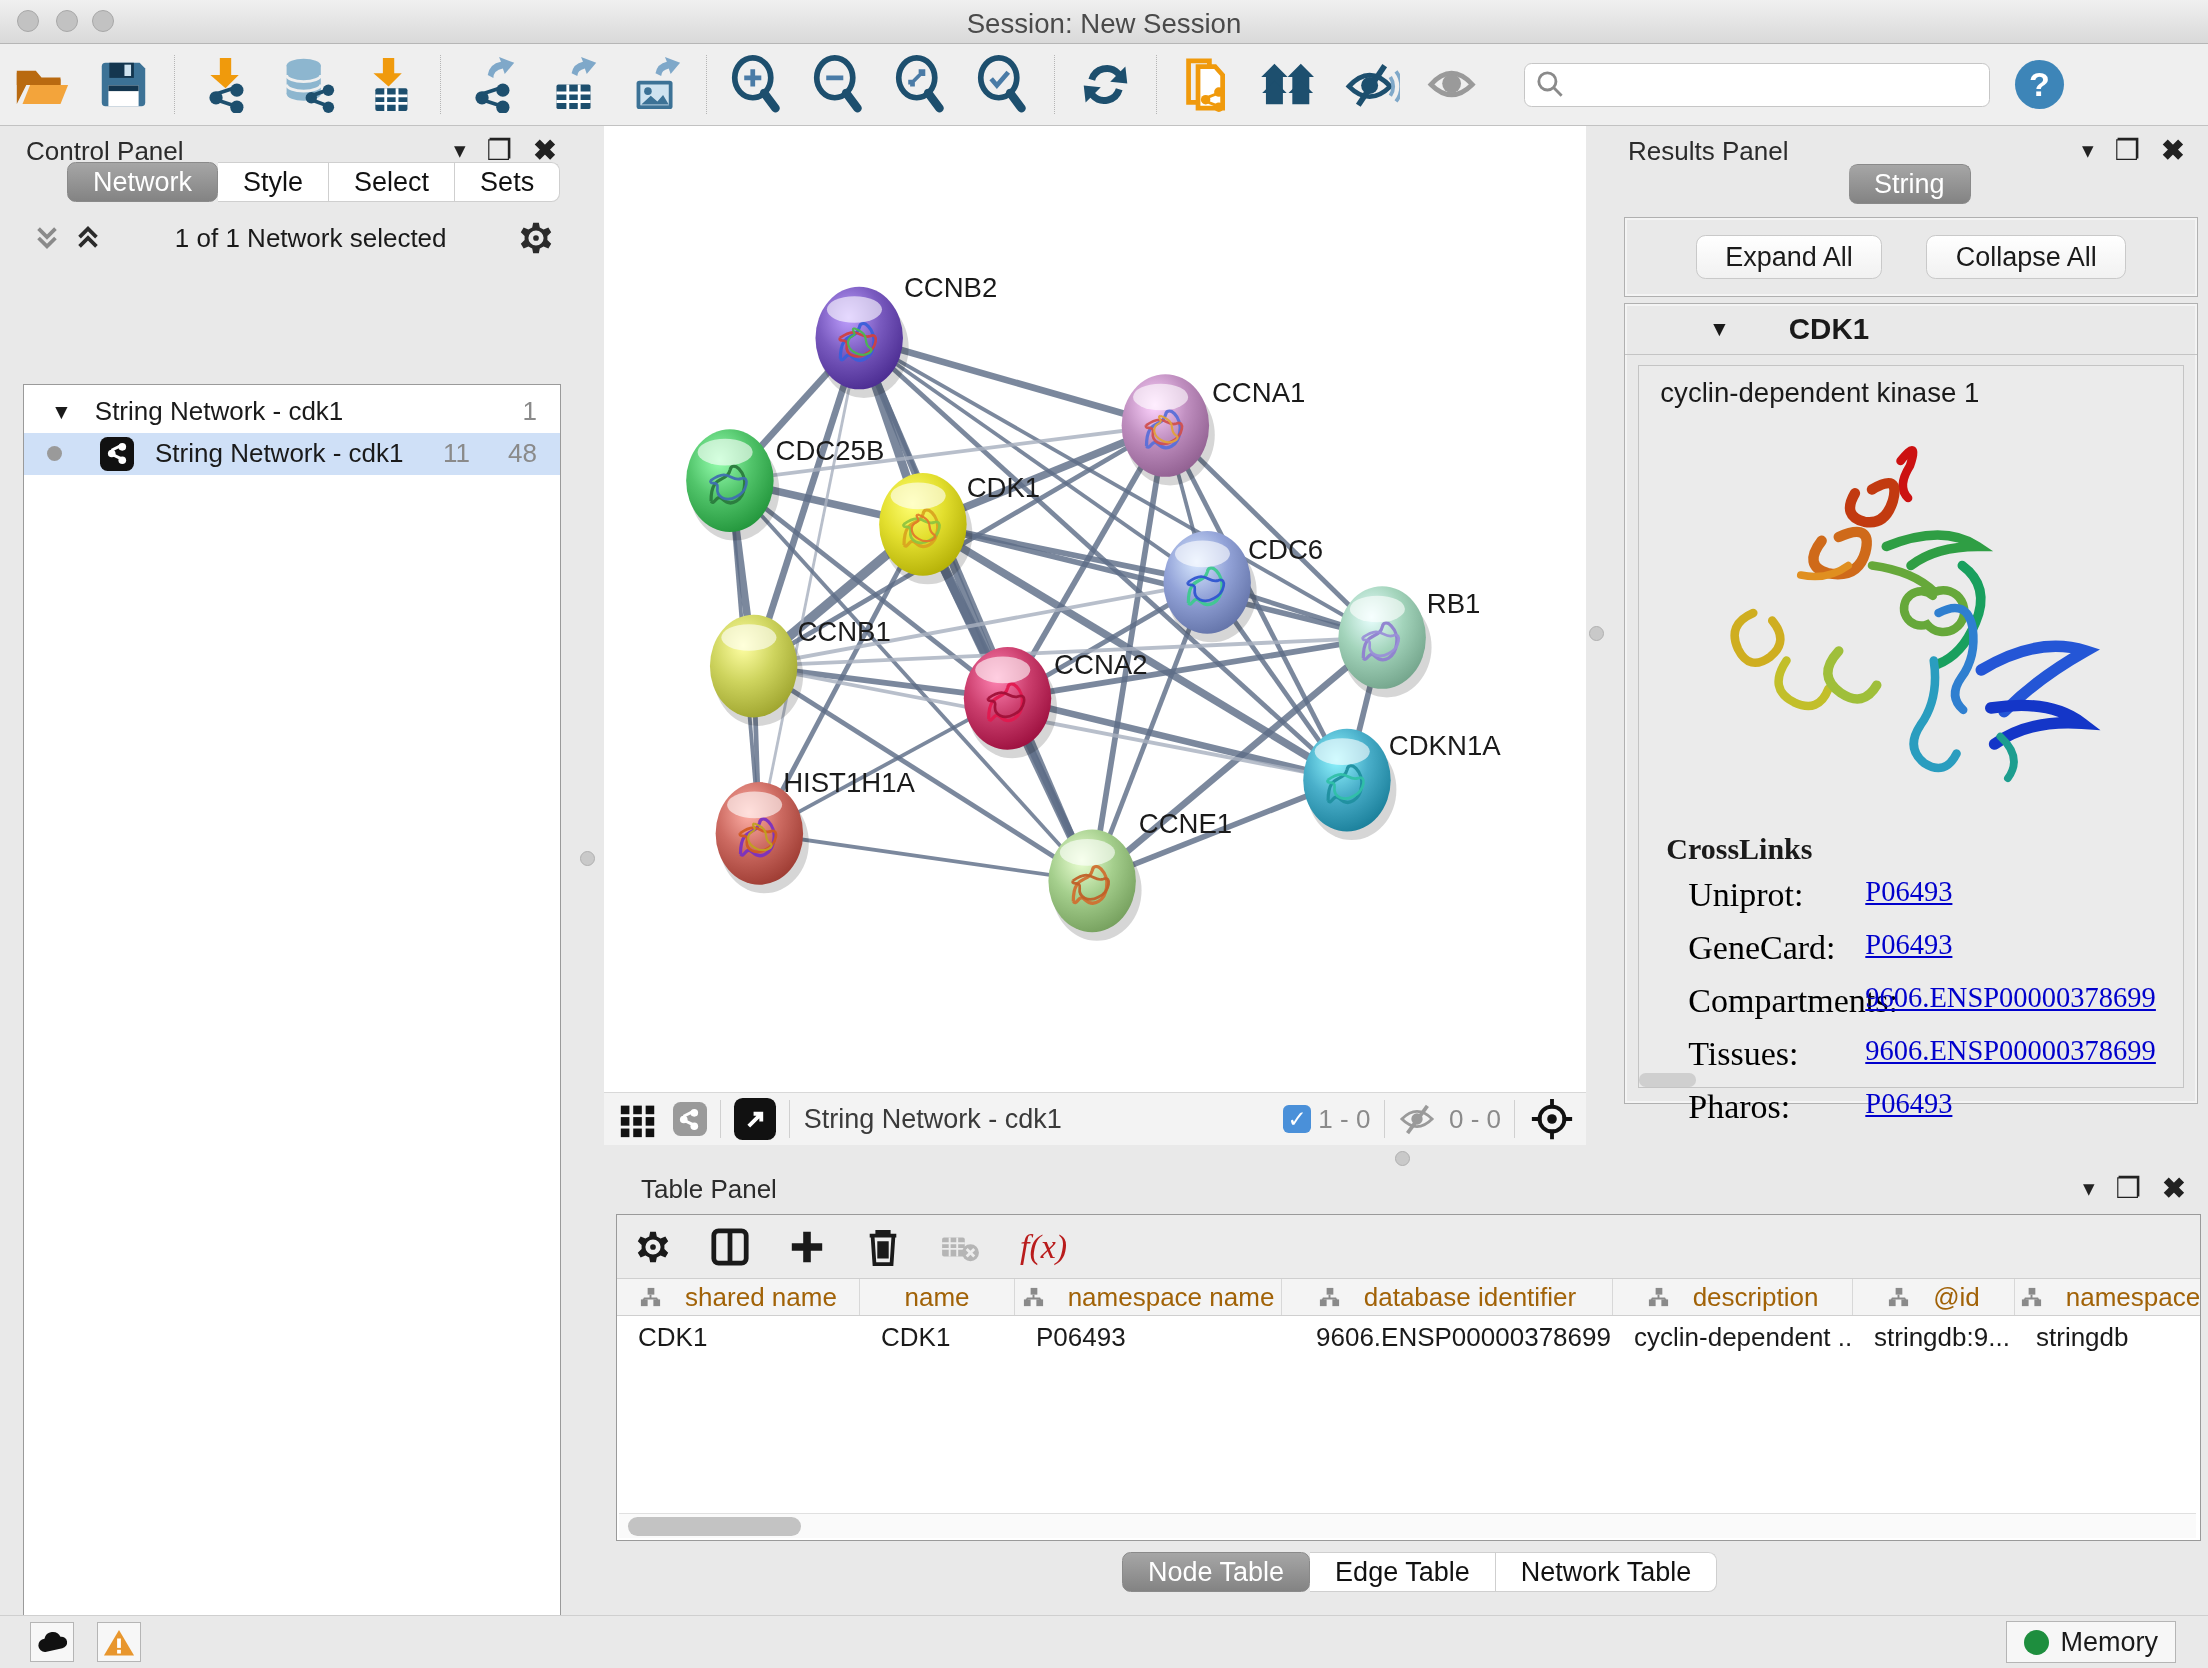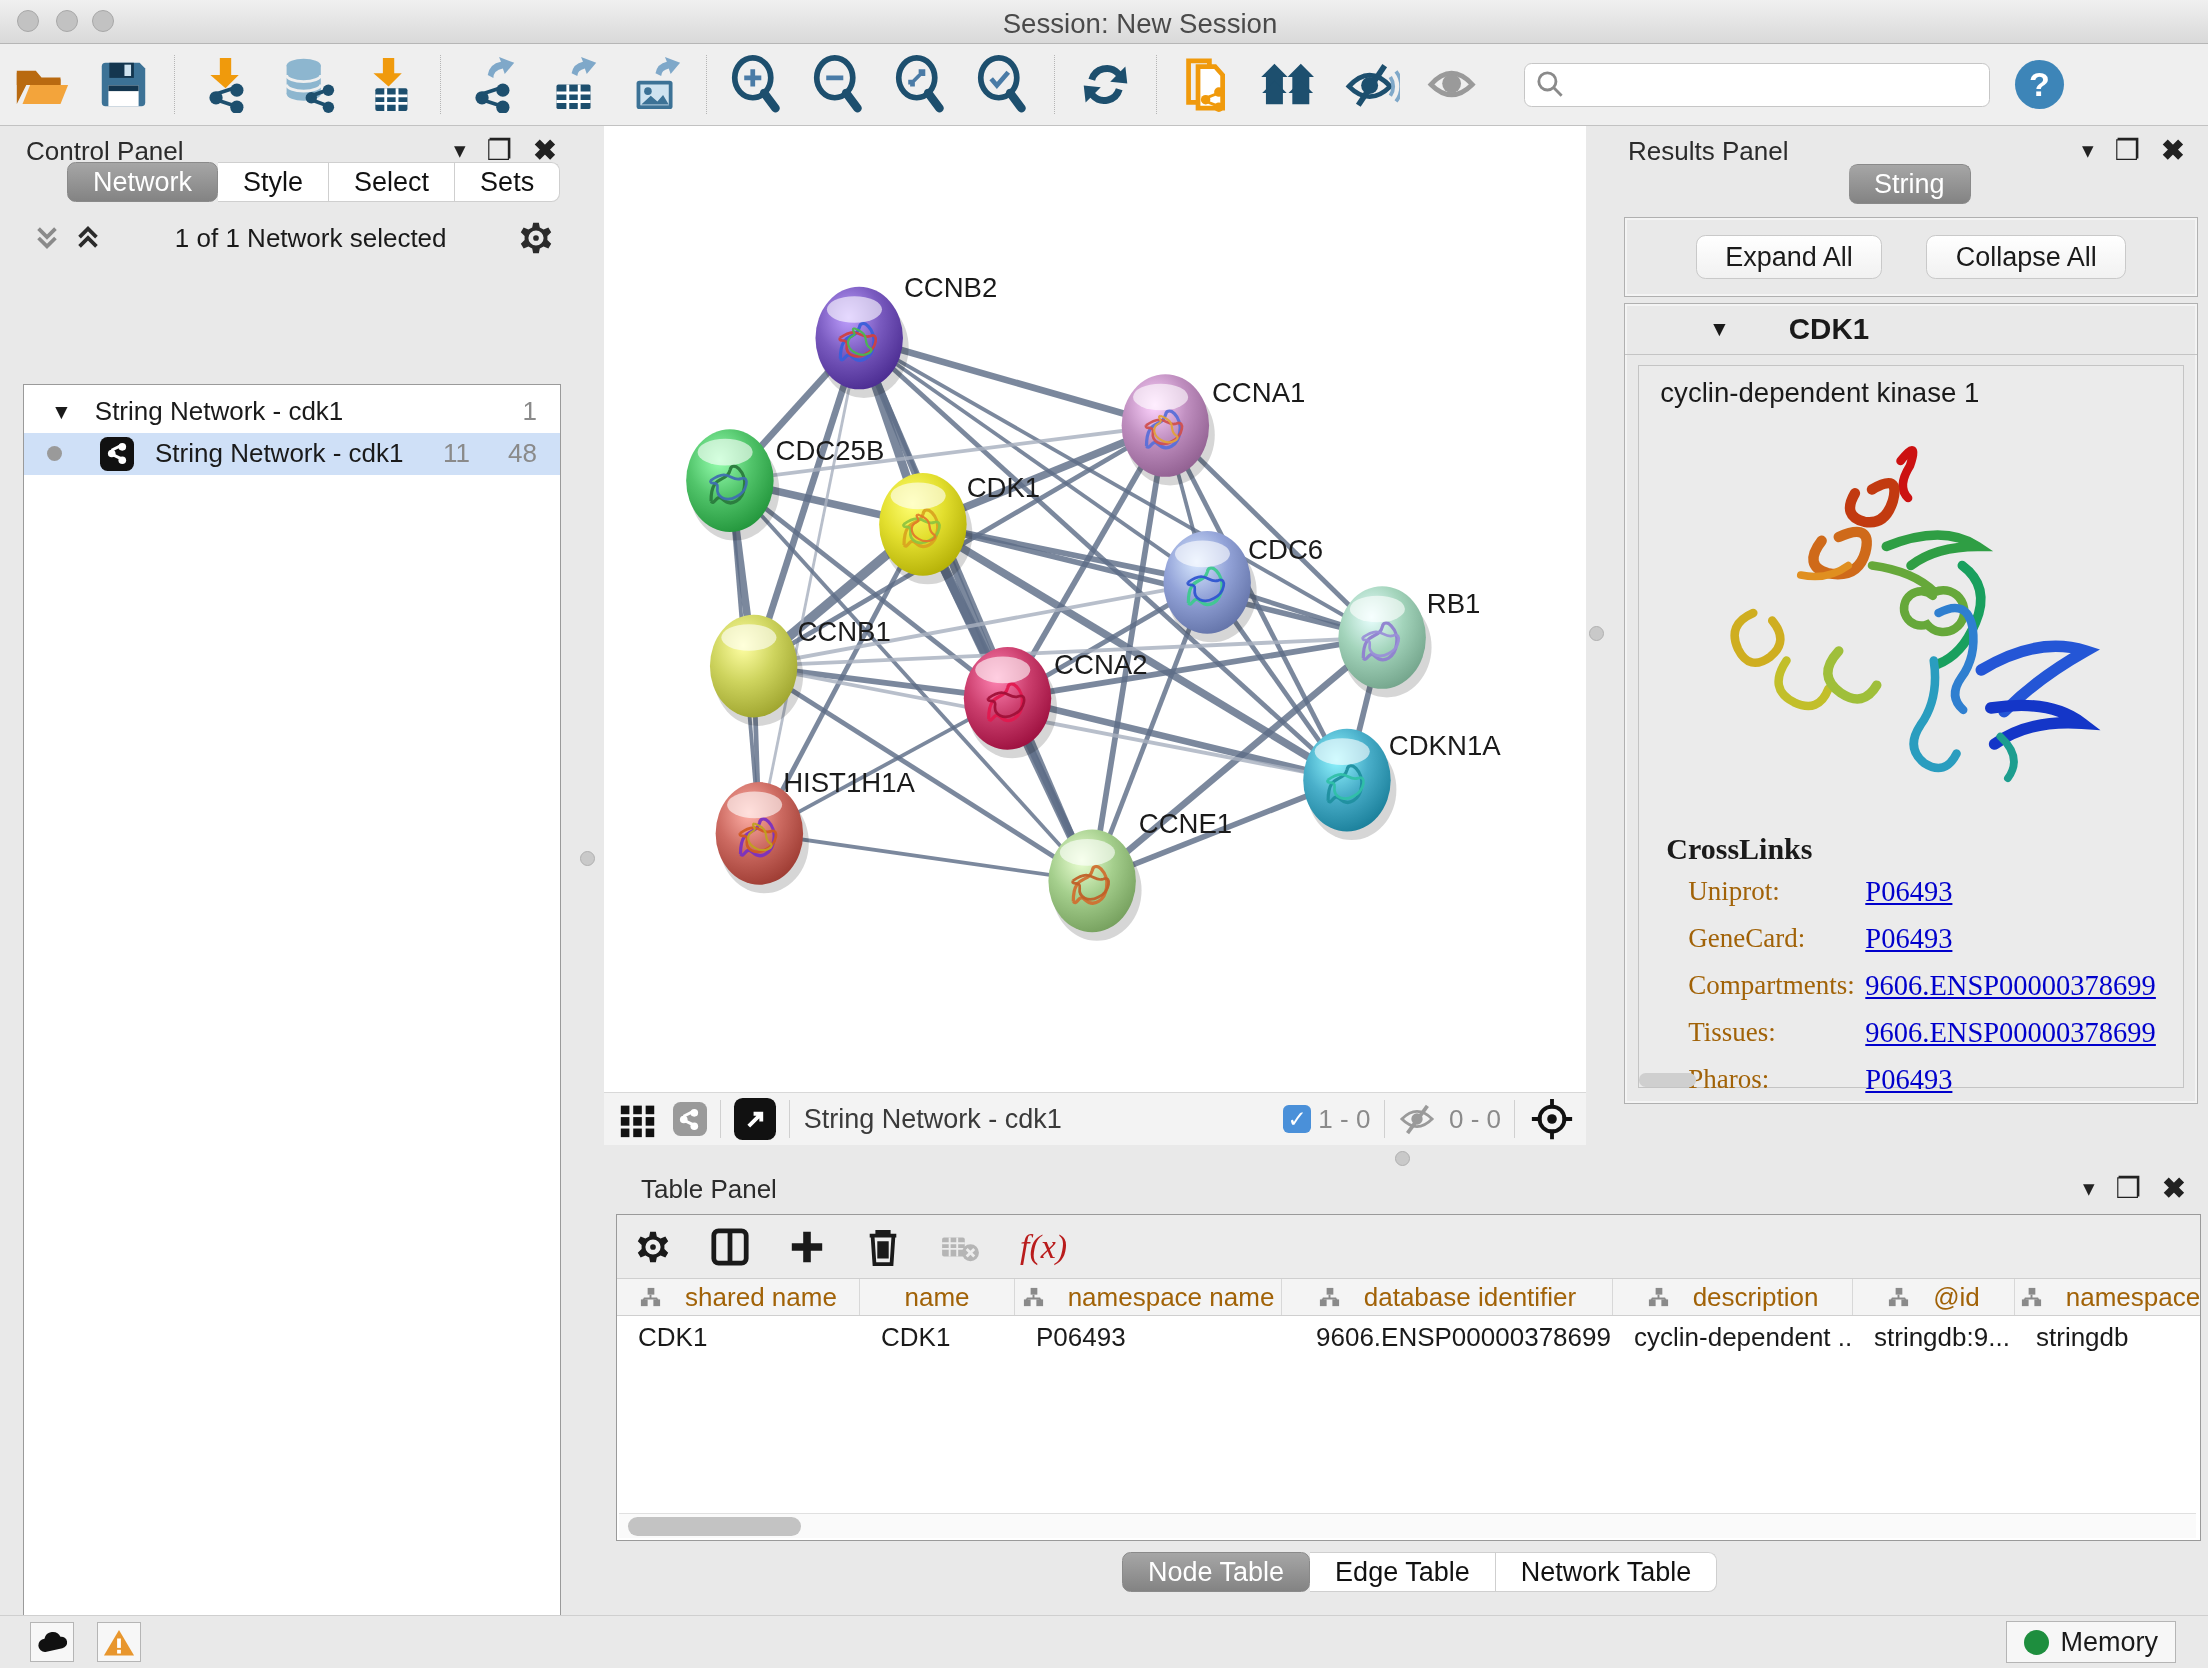--- a/index.html
+++ b/index.html
@@ -3,21 +3,21 @@
 <meta charset="utf-8">
 <style>
   * { margin:0; padding:0; box-sizing:border-box; }
   html,body { background:#d8d8d8; }
   .app { position:relative; width:2208px; height:1668px; background:#e9e9e9;
          font-family:"Liberation Sans", sans-serif; color:#1a1a1a; overflow:hidden; }
   .abs { position:absolute; }
 
   
   .titlebar { left:0; top:0; width:2208px; height:44px;
-    background:linear-gradient(#f0f0f0,#d9d9d9); border-bottom:1px solid #b6b6b6;padding-left:36px; }
+    background:linear-gradient(#f0f0f0,#d9d9d9); border-bottom:1px solid #b6b6b6; }
   .tl { width:22px; height:22px; border-radius:50%; background:#c2c2c2; border:1px solid #a8a8a8; top:9.5px; }
   .title-text { width:100%; text-align:center; top:7.6px; font-size:27.6px; color:#4a4a4a; }
 
   
   .toolbar { left:0; top:44px; width:2208px; height:82px; background:#efefef;
     border-bottom:1px solid #c2c2c2; display:flex; align-items:center; }
   .tbi { width:61px; height:61px; margin:0 10.5px; display:flex; align-items:center; justify-content:center; }
   .tbsep { width:0; height:59px; border-left:1.9px dotted #b5b5b5; margin:0 9.5px; }
   .searchbox { width:466px; height:44px; background:#fff; border:1px solid #c6c6c6; border-radius:7.6px;
     display:flex; align-items:center; padding-left:11.4px; margin-left:30px; }
@@ -53,21 +53,21 @@
 
   
   .split-dot { width:15px; height:15px; border-radius:50%; background:#c9c9c9; border:1px solid #b0b0b0; }
 
   
   .rbox { border:1px solid #b0b0b0; background:#e9e9e9; box-shadow:inset 0 0 0 1.9px #f4f4f4; }
   .rbtn { height:44px; padding:0 28.5px; background:linear-gradient(#ffffff,#f1f1f1); border:1px solid #c9c9c9;
     border-radius:9.5px; font-size:27px; display:flex; align-items:center; justify-content:center; }
   .serif { font-family:"Liberation Serif", serif; }
   .xlink { color:#0000cc; text-decoration:underline; font-size:28.5px; font-family:"Liberation Serif",serif; }
-  .xlab { font-size:27px; font-family:"Liberation Serif",serif; color:#a16207; }
+  .xlab { font-size:34px; font-family:"Liberation Serif",serif; color:#000000; }
 
   
   .tbl-box { left:616px; top:1214px; width:1585px; height:327px; background:#fff; border:1.9px solid #9a9a9a; overflow:hidden; }
   .tbl-toolbar { height:63px; background:#ececec; display:flex; align-items:center; padding-left:17px; gap:38px; }
   .thead { display:flex; height:38px; background:#f4f4f4; border-top:1px solid #cfcfcf; border-bottom:1px solid #cfcfcf; }
   .th { display:flex; align-items:center; justify-content:center; gap:23px; font-size:26px; color:#a16207;
     border-right:1px solid #d8d8d8; overflow:hidden; white-space:nowrap; flex:none; }
   .trow { display:flex; height:42px; }
   .td { font-size:26px; display:flex; align-items:center; padding-left:21px; overflow:hidden; white-space:nowrap; flex:none; }
   .hscroll { position:absolute; left:1.9px; bottom:1.9px; width:1577px; height:25px; background:#fafafa; border-top:1px solid #e0e0e0; }

